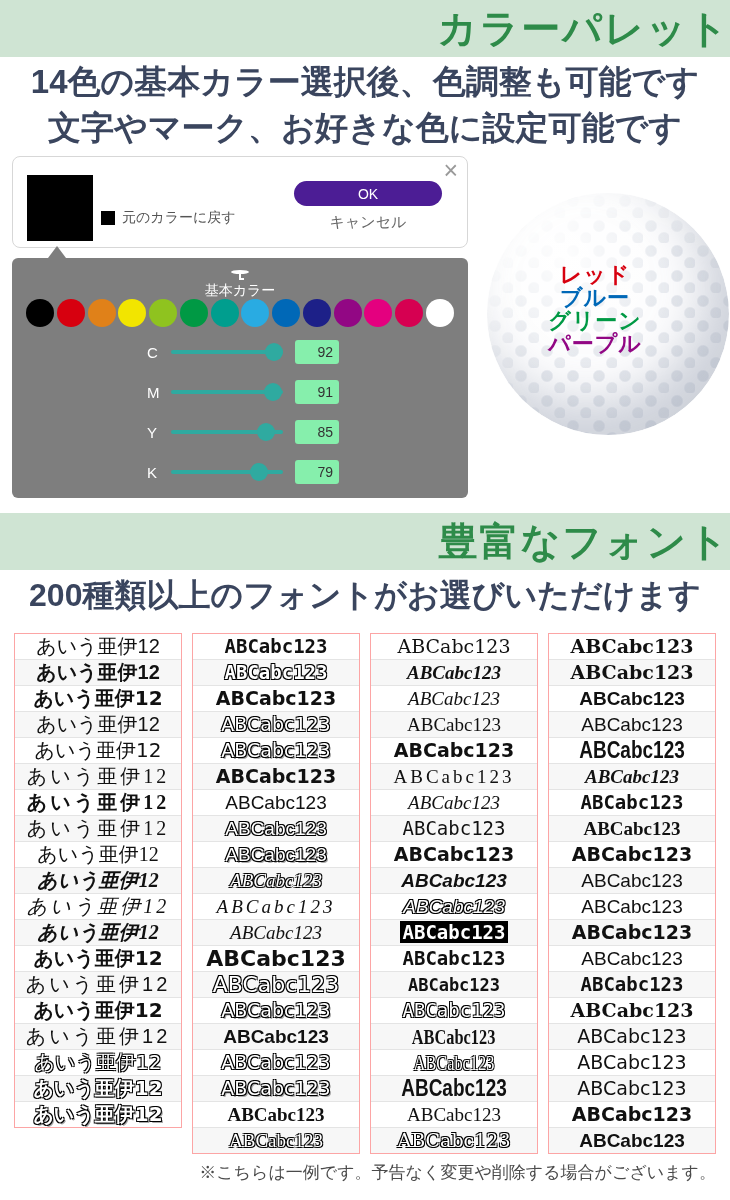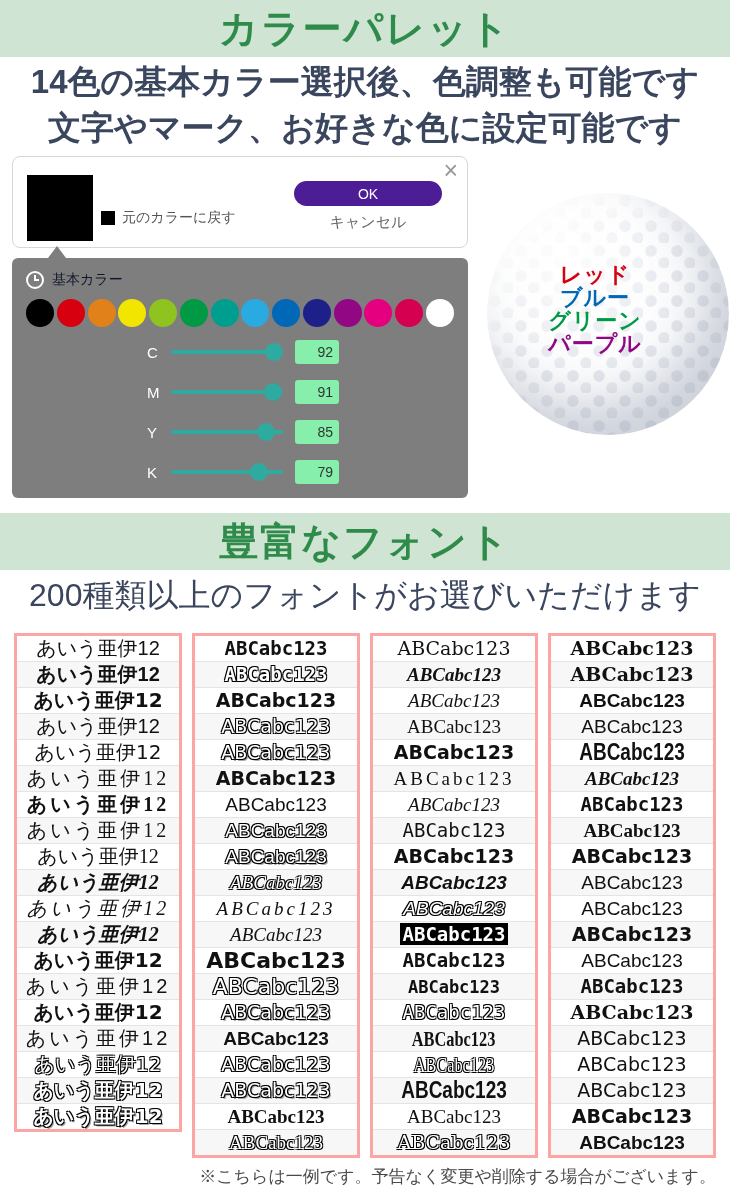--- a/index.html
+++ b/index.html
@@ -1,44 +1,44 @@
 <!DOCTYPE html>
 <html><head>
 <meta charset="utf-8">
 <style>
   html,body{margin:0;padding:0;}
   body{width:730px;height:1200px;background:#fff;overflow:hidden;
        font-family:"Liberation Sans",sans-serif;position:relative;}
 
   
-  .banner{height:57px;background:#cfe4d3;display:flex;align-items:center;justify-content:center;}
+  .banner{height:57px;background:#cfe4d3;display:flex;align-items:center;justify-content:flex-end;}
   .banner .btxt{color:#2e8b49;font-size:39px;font-weight:bold;letter-spacing:2px;}
 
   
   .headline{color:#3a455e;font-size:33px;font-weight:bold;text-align:center;line-height:46px;padding-top:2px;}
-  .headline2{color:#3a455e;font-size:32px;font-weight:normal;text-align:center;line-height:50px;}
+  .headline2{color:#3a455e;font-size:32px;font-weight:bold;text-align:center;line-height:50px;}
 
   
   .picker-area{position:relative;height:352px;margin-top:2px;}
   .picker-panel{position:absolute;left:12px;top:3px;width:456px;height:92px;background:#fff;
                 border:1px solid #d7d7d7;border-radius:8px;box-sizing:border-box;}
   .swatch{position:absolute;left:14px;top:18px;width:66px;height:66px;background:#000;}
   .reset{position:absolute;left:88px;top:52px;display:flex;align-items:center;gap:7px;cursor:pointer;}
   .reset .sq{width:14px;height:14px;background:#000;display:inline-block;}
   .reset .rtxt{font-size:14px;color:#555;}
   .ok-btn{position:absolute;left:281px;top:24px;width:148px;height:25px;border-radius:13px;background:#4c1d95;
           color:#fff;font-size:14px;display:flex;align-items:center;justify-content:center;cursor:pointer;}
   .cancel{position:absolute;left:281px;top:56px;width:148px;text-align:center;font-size:15px;color:#666;cursor:pointer;}
   .close{position:absolute;right:9px;top:1px;font-size:25px;color:#9a9a9a;line-height:25px;cursor:pointer;}
 
   .gray-panel{position:absolute;left:12px;top:105px;width:456px;height:240px;background:#7e7e7e;
               border-radius:6px;box-sizing:border-box;padding:12px 14px 0 14px;}
   .pointer{position:absolute;left:48px;top:93px;width:0;height:0;
            border-left:9px solid transparent;border-right:9px solid transparent;border-bottom:12px solid #7e7e7e;}
-  .basic-row{display:flex;align-items:center;gap:8px;color:#0f172a;font-size:14px;height:20px;}
+  .basic-row{display:flex;align-items:center;gap:8px;color:#ffffff;font-size:14px;height:20px;flex-direction:column;}
   .clock{width:14px;height:14px;border:2px solid #fff;border-radius:50%;position:relative;display:inline-block;}
   .clock::before{content:"";position:absolute;left:6px;top:2px;width:2px;height:5px;background:#fff;}
   .clock::after{content:"";position:absolute;left:6px;top:6px;width:5px;height:2px;background:#fff;}
   .dots{display:flex;justify-content:space-between;align-items:center;margin-top:8px;height:30px;}
   .dot{width:28px;height:28px;border-radius:50%;display:inline-block;cursor:pointer;}
 
   .sliders{margin-top:4px;}
   .srow{display:flex;align-items:center;height:40px;padding-left:121px;}
   .slabel{color:#fff;font-size:15px;width:24px;}
   .track{position:relative;width:112px;height:4px;background:#2faaa0;border-radius:2px;cursor:pointer;}
@@ -53,21 +53,21 @@
           radial-gradient(circle at 32% 26%, rgba(255,255,255,0.95) 0%, rgba(255,255,255,0) 48%),
           radial-gradient(circle at 8px 8px, rgba(170,180,198,0.30) 0 5px, rgba(255,255,255,0) 6.5px),
           radial-gradient(circle at 21px 20px, rgba(170,180,198,0.26) 0 5px, rgba(255,255,255,0) 6.5px);
         background-size:100% 100%,26px 25px,26px 25px;
         box-shadow:inset -22px -30px 48px rgba(125,136,158,0.38), inset 12px 16px 30px rgba(255,255,255,0.95);}
   .ball-labels{position:absolute;top:70px;left:0;right:26px;text-align:center;}
   .bl{font-weight:bold;font-size:22px;line-height:23px;letter-spacing:1px;}
 
   
   .font-grid{display:flex;gap:10px;margin:13px 14px 0 14px;}
-  .fcol{flex:1;border:3px solid #fca5a5;background:#fff;align-self:flex-start;}
+  .fcol{flex:1;border:1px solid #fca5a5;background:#fff;align-self:flex-start;}
   .frow{height:25px;line-height:25px;text-align:center;font-size:19px;color:#111;overflow:hidden;white-space:nowrap;}
   .frow+.frow{border-top:1px solid #e4e4e4;}
   .fcol .frow:nth-child(even){background:#f7f7f7;}
   .fcol.jp .frow{font-size:20px;}
 
   .fs{font-family:"Liberation Sans",sans-serif;}
   .fr{font-family:"DejaVu Sans",sans-serif;}
   .fm{font-family:"DejaVu Sans Mono",monospace;}
   .fse{font-family:"Liberation Serif",serif;}
   .fde{font-family:"DejaVu Serif",serif;}

